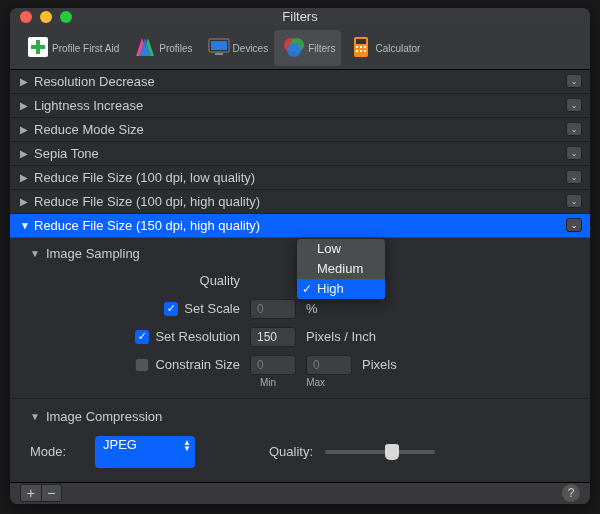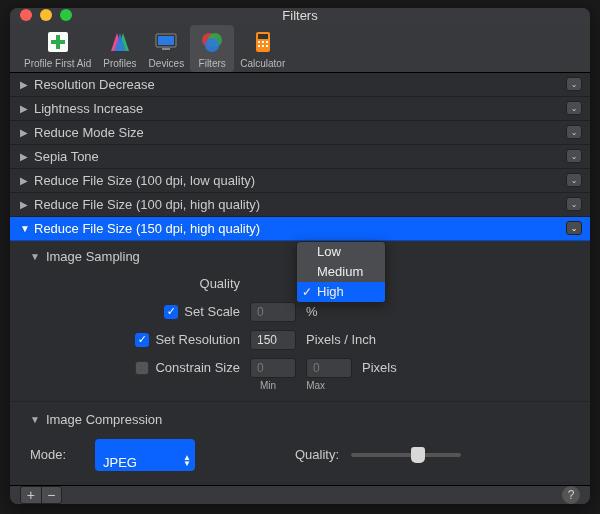--- a/index.html
+++ b/index.html
@@ -6,21 +6,21 @@
   body { background: #1a1a1a; width: 600px; height: 514px; overflow: hidden; }
   .window { width: 580px; height: 496px; margin: 8px auto; background: #37393c; border-radius: 8px; box-shadow: 0 4px 20px rgba(0,0,0,0.5); overflow: hidden; display: flex; flex-direction: column; position: relative; }
   .titlebar { height: 22px; display: flex; align-items: center; padding: 0 10px; background: #383a3d; position: relative; }
   .traffic { display: flex; gap: 8px; }
   .dot { width: 12px; height: 12px; border-radius: 50%; }
   .dot.red { background: #ff5f57; }
   .dot.yellow { background: #febc2e; }
   .dot.green { background: #28c840; }
   .title { position: absolute; left: 0; right: 0; text-align: center; color: #ddd; font-size: 13px; pointer-events: none; }
   .toolbar { height: 56px; background: #37393c; display: flex; align-items: center; padding: 2px 8px 0 8px; gap: 0; border-bottom: 1px solid #000; }
-  .tool { display: flex; flex-direction: column; align-items: center; justify-content: center; padding: 3px 6px; color: #bbb; font-size: 10px; border-radius: 4px; cursor: default; min-width: 44px; }
+  .tool { display: flex; flex-direction: row; align-items: center; justify-content: center; padding: 3px 6px; color: #bbb; font-size: 10px; border-radius: 4px; cursor: default; min-width: 44px; }
   .tool.active { background: #4a4c4f; }
   .tool .ticon { width: 28px; height: 28px; display: flex; align-items: center; justify-content: center; margin-bottom: 2px; }
   .list { flex: 0 0 auto; background: #2b2d30; }
   .row { height: 24px; display: flex; align-items: center; padding: 0 8px 0 10px; color: #ccc; font-size: 13px; border-bottom: 1px solid rgba(0,0,0,0.25); position: relative; }
   .row .tri { width: 10px; display: inline-block; margin-right: 4px; font-size: 10px; color: #aaa; }
   .row .sp { flex: 1; }
   .row .dd { width: 16px; height: 14px; background: #4a4c50; border: 1px solid #222; border-radius: 3px; display: flex; align-items: center; justify-content: center; font-size: 8px; color: #ccc; }
   .row.selected { background: #0a63ff; color: #fff; }
   .row.selected .tri, .row.selected .dd { color: #fff; }
   .panel { background: #2b2d30; padding: 4px 0 10px 0; position: relative; }
@@ -36,23 +36,23 @@
   .numfield.dis { color: #777; }
   .unit { margin-left: 10px; color: #ccc; font-size: 13px; }
   .minmax { display: flex; gap: 30px; font-size: 10px; color: #aaa; margin-left: 242px; margin-top: -2px; }
   .menu { position: absolute; left: 286px; top: 0px; width: 90px; background: #4a4c50; border: 1px solid #222; border-radius: 4px; overflow: hidden; box-shadow: 0 3px 12px rgba(0,0,0,0.4); z-index: 10; }
   .menu .mi { height: 20px; display: flex; align-items: center; padding: 0 8px 0 20px; color: #eee; font-size: 13px; position: relative; }
   .menu .mi.sel { background: #0a63ff; }
   .menu .mi .chkmark { position: absolute; left: 5px; font-size: 12px; }
   .compress { background: #2b2d30; padding: 6px 0 14px 0; border-top: 1px solid rgba(0,0,0,0.2); }
   .comprow { display: flex; align-items: center; padding: 6px 0 0 20px; font-size: 13px; color: #ccc; }
   .modelabel { width: 65px; text-align: left; padding-right: 10px; }
-  .select { width: 100px; height: 28px; background: #0a63ff; border-radius: 4px; display: flex; align-items: flex-start; padding: 16px 8px; color: #fff; font-size: 13px; position: relative; }
+  .select { width: 100px; height: 28px; background: #0a63ff; border-radius: 4px; display: flex; align-items: flex-end; padding: 16px 8px; color: #fff; font-size: 13px; position: relative; }
   .select .arrows { position: absolute; right: 4px; font-size: 8px; line-height: 6px; display: flex; flex-direction: column; }
-  .qlabel { margin-left: 100px; margin-right: 12px; }
+  .qlabel { margin-left: 74px; margin-right: 12px; }
   .slider { width: 110px; height: 20px; position: relative; display: flex; align-items: center; }
   .slider .track { position: absolute; left: 0; right: 0; height: 4px; background: #555; border-radius: 2px; }
   .slider .thumb { position: absolute; width: 14px; height: 16px; background: #d8d8d8; border-radius: 3px 3px 5px 5px; top: 2px; }
   .footer { height: 28px; background: #37393c; border-top: 1px solid #000; display: flex; align-items: center; padding: 0 10px; margin-top: auto; }
   .segbtn { width: 42px; height: 18px; background: #4a4c50; border: 1px solid #222; border-radius: 3px; display: flex; }
   .segbtn div { flex: 1; display: flex; align-items: center; justify-content: center; color: #ccc; font-size: 14px; }
   .segbtn div:first-child { border-right: 1px solid #222; }
   .help { margin-left: auto; width: 18px; height: 18px; border-radius: 50%; background: #555; color: #ccc; display: flex; align-items: center; justify-content: center; font-size: 12px; }
 </style>
 </head>

